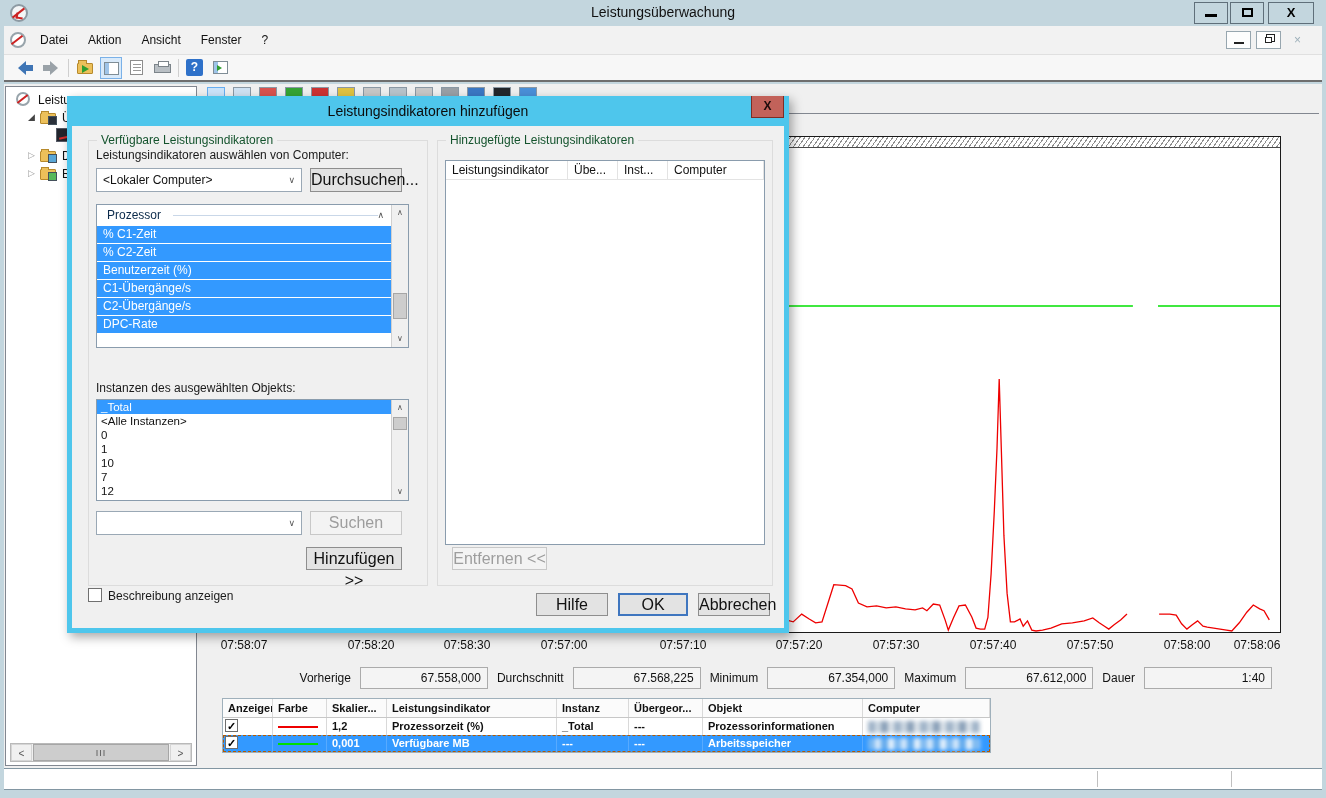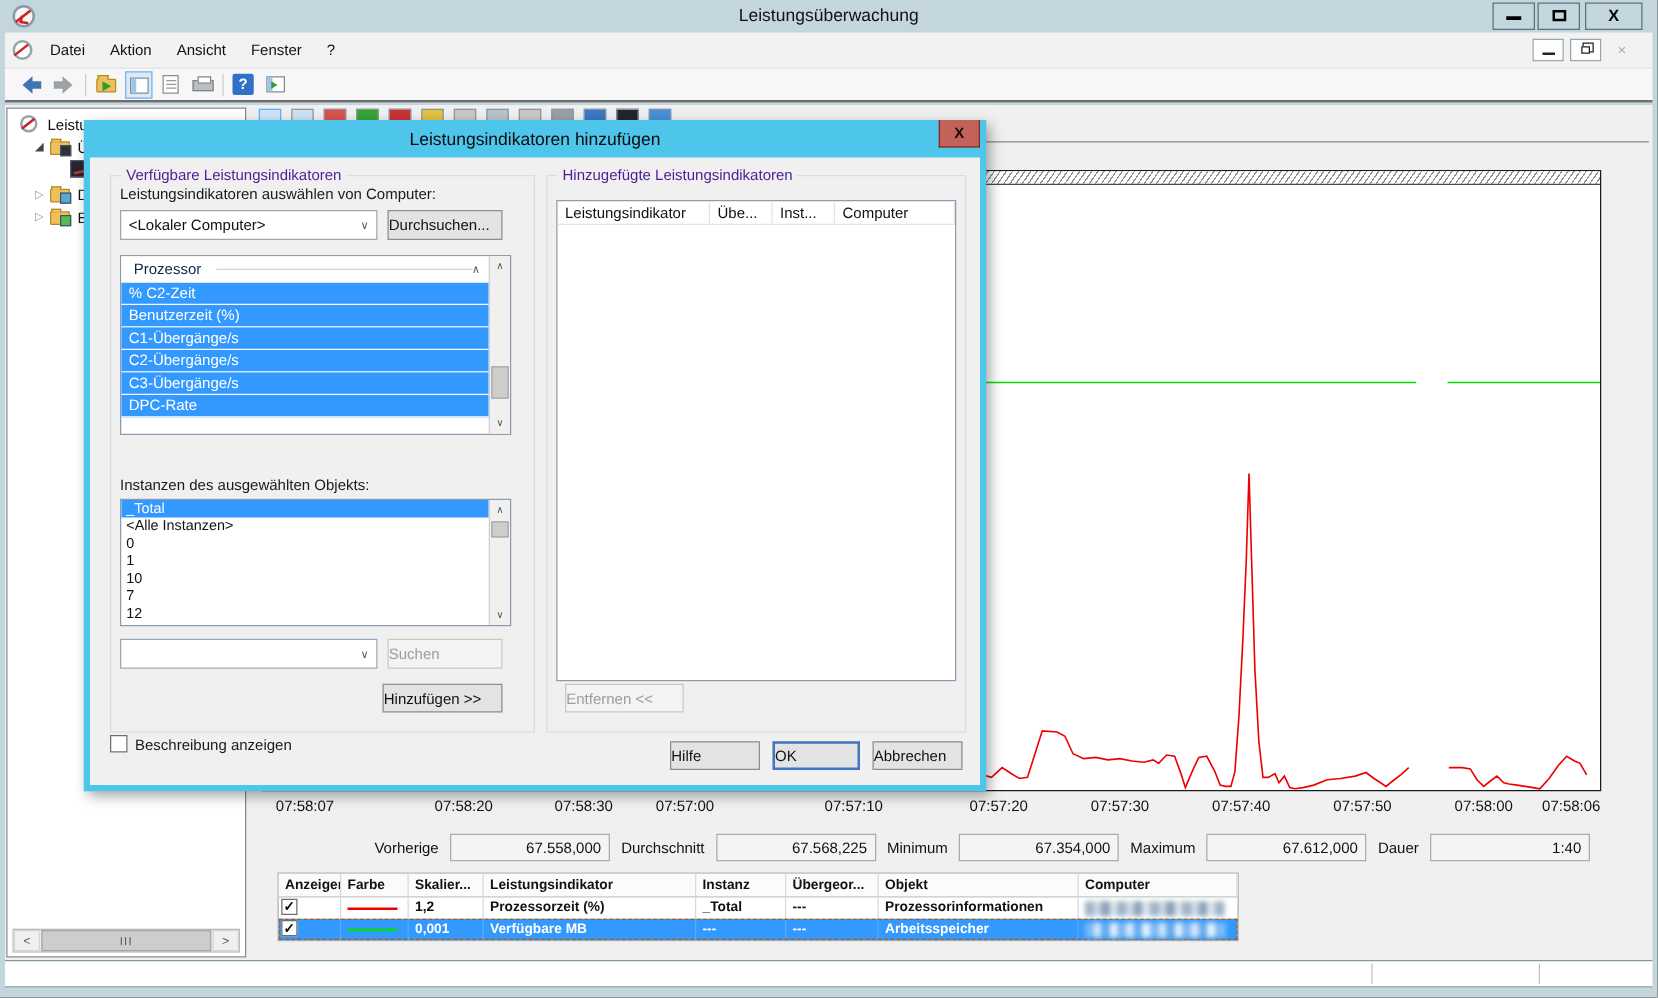--- a/index.html
+++ b/index.html
@@ -97,25 +97,25 @@
   .statusbar{position:absolute;left:4px;right:4px;bottom:8px;height:22px;background:#fff;border-top:1px solid #8296a2;border-bottom:1px solid #8296a2;}
   .sb-div{position:absolute;top:2px;bottom:2px;width:1px;background:#c0c0c0;}
 
   
   .dialog{position:absolute;left:67px;top:96px;width:722px;height:537px;background:#4ec6ec;box-shadow:3px 4px 10px rgba(0,0,0,.35);z-index:10;}
   .dlg-title{position:absolute;left:0;right:0;top:0;height:31px;text-align:center;font-size:14px;color:#0c0c0c;line-height:30px;}
   .dlg-close{position:absolute;right:5px;top:0;width:33px;height:22px;background:#c2625a;border:1px solid #7c2d26;border-top:none;text-align:center;font-weight:bold;font-size:12px;color:#1d0b0b;line-height:20px;}
   .dlg-body{position:absolute;left:5px;right:5px;top:30px;bottom:5px;background:#f0f0f0;}
 
   .groupbox{position:absolute;border:1px solid #dcdcdc;}
-  .gb-label{position:absolute;top:-8px;left:8px;background:#f0f0f0;padding:0 4px;font-size:12px;color:#4c1d95;}
+  .gb-label{position:absolute;top:-8px;left:8px;background:#f0f0f0;padding:0 4px;font-size:12px;color:#14532d;}
   .dlabel{position:absolute;font-size:12px;color:#1a1a1a;white-space:nowrap;}
   .combo{position:absolute;height:24px;background:#fff;border:1px solid #9aa8b5;font-size:12px;color:#111;line-height:22px;padding-left:6px;}
   .combo .chev{position:absolute;right:6px;top:0;font-size:9px;color:#555;line-height:22px;}
-  .dbtn{position:absolute;height:24px;background:#e3e3e3;border:1px solid #8e8e8e;font-size:12px;color:#111;text-align:left;line-height:22px;}
+  .dbtn{position:absolute;height:24px;background:#e3e3e3;border:1px solid #8e8e8e;font-size:16px;color:#111;text-align:center;line-height:22px;}
   .dbtn.dis{background:#f3f3f3;border-color:#c8c8c8;color:#9d9d9d;}
   .dbtn.okbtn{border:2px solid #3f76bf;line-height:20px;}
 
   .listbox{position:absolute;background:#fff;border:1px solid #8a9cad;overflow:hidden;}
   .cnt-header{position:relative;height:21px;background:#fff;font-size:12px;color:#0b2a4a;line-height:20px;padding-left:10px;}
   .cnt-header .rule{position:absolute;left:76px;right:30px;top:10px;height:1px;background:#c9d7e8;}
   .cnt-header .chev{position:absolute;right:24px;top:0;font-size:9px;color:#555;}
   .cnt-row{height:18px;background:#3399ff;color:#fff;font-size:12px;line-height:17px;padding-left:6px;border-bottom:1px solid #fff;margin-right:17px;}
   .inst-row{height:14px;font-size:11.5px;line-height:14px;padding-left:4px;color:#111;margin-right:17px;}
   .inst-row.sel{background:#3399ff;color:#fff;}
@@ -250,21 +250,21 @@
             <polyline points="949.1,465.1 959.8,465.1 966.2,466.1 971.6,474.8 976.9,480.1 982.3,475.8 987.6,471.9 993.0,477.2 997.2,478.2 1003.7,479.1 1010.1,480.1 1016.5,481.1 1021.8,482.0 1029.3,473.8 1036.8,463.2 1043.3,456.0 1049.7,459.8 1054.0,461.7 1059.3,470.9" fill="none" stroke="#ee0000" stroke-width="1.3"></polyline>
             <polyline points="0.0,157.0 922.9,157.0" fill="none" stroke="#00e000" stroke-width="1.3"></polyline>
             <polyline points="948.0,157.0 1070.0,157.0" fill="none" stroke="#00e000" stroke-width="1.3"></polyline>
           </svg>
       </div>
 
       <div class="time-axis" id="time-axis">
           <span class="time-label" style="left: 35px;">07:58:07</span>
           <span class="time-label" style="left: 162px;">07:58:20</span>
           <span class="time-label" style="left: 258px;">07:58:30</span>
-          <span class="time-label" style="left: 339px;">07:57:00</span>
+          <span class="time-label" style="left: 355px;">07:57:00</span>
           <span class="time-label" style="left: 452px; padding-left: 44px;">07:57:10</span>
           <span class="time-label" style="left: 590px;">07:57:20</span>
           <span class="time-label" style="left: 687px;">07:57:30</span>
           <span class="time-label" style="left: 784px;">07:57:40</span>
           <span class="time-label" style="left: 881px;">07:57:50</span>
           <span class="time-label" style="left: 978px;">07:58:00</span>
           <span class="time-label" style="left: 1048px;">07:58:06</span>
         </div>
 
       <div class="stats-row" id="stats-row">
@@ -347,25 +347,25 @@
       </div>
       <div class="dbtn" style="left:238px;top:42px;width:92px;">Durchsuchen...</div>
 
       <div class="listbox" style="left:24px;top:78px;width:313px;height:144px;">
         <div class="cnt-header">
           <span>Prozessor</span>
           <span class="rule"></span>
           <span class="chev">∧</span>
         </div>
         <div id="counter-rows">
+            <div class="cnt-row">% C1-Zeit</div>
             <div class="cnt-row">% C2-Zeit</div>
             <div class="cnt-row">Benutzerzeit (%)</div>
             <div class="cnt-row">C1-Übergänge/s</div>
             <div class="cnt-row">C2-Übergänge/s</div>
-            <div class="cnt-row">C3-Übergänge/s</div>
             <div class="cnt-row">DPC-Rate</div>
           </div>
         <div class="vscroll">
           <span class="vs-arrow" style="top:0;">∧</span>
           <span class="vs-thumb" style="top:88px;height:26px;"></span>
           <span class="vs-arrow" style="bottom:0;">∨</span>
         </div>
       </div>
 
       <div class="dlabel" style="left:24px;top:255px;">Instanzen des ausgewählten Objekts:</div>

